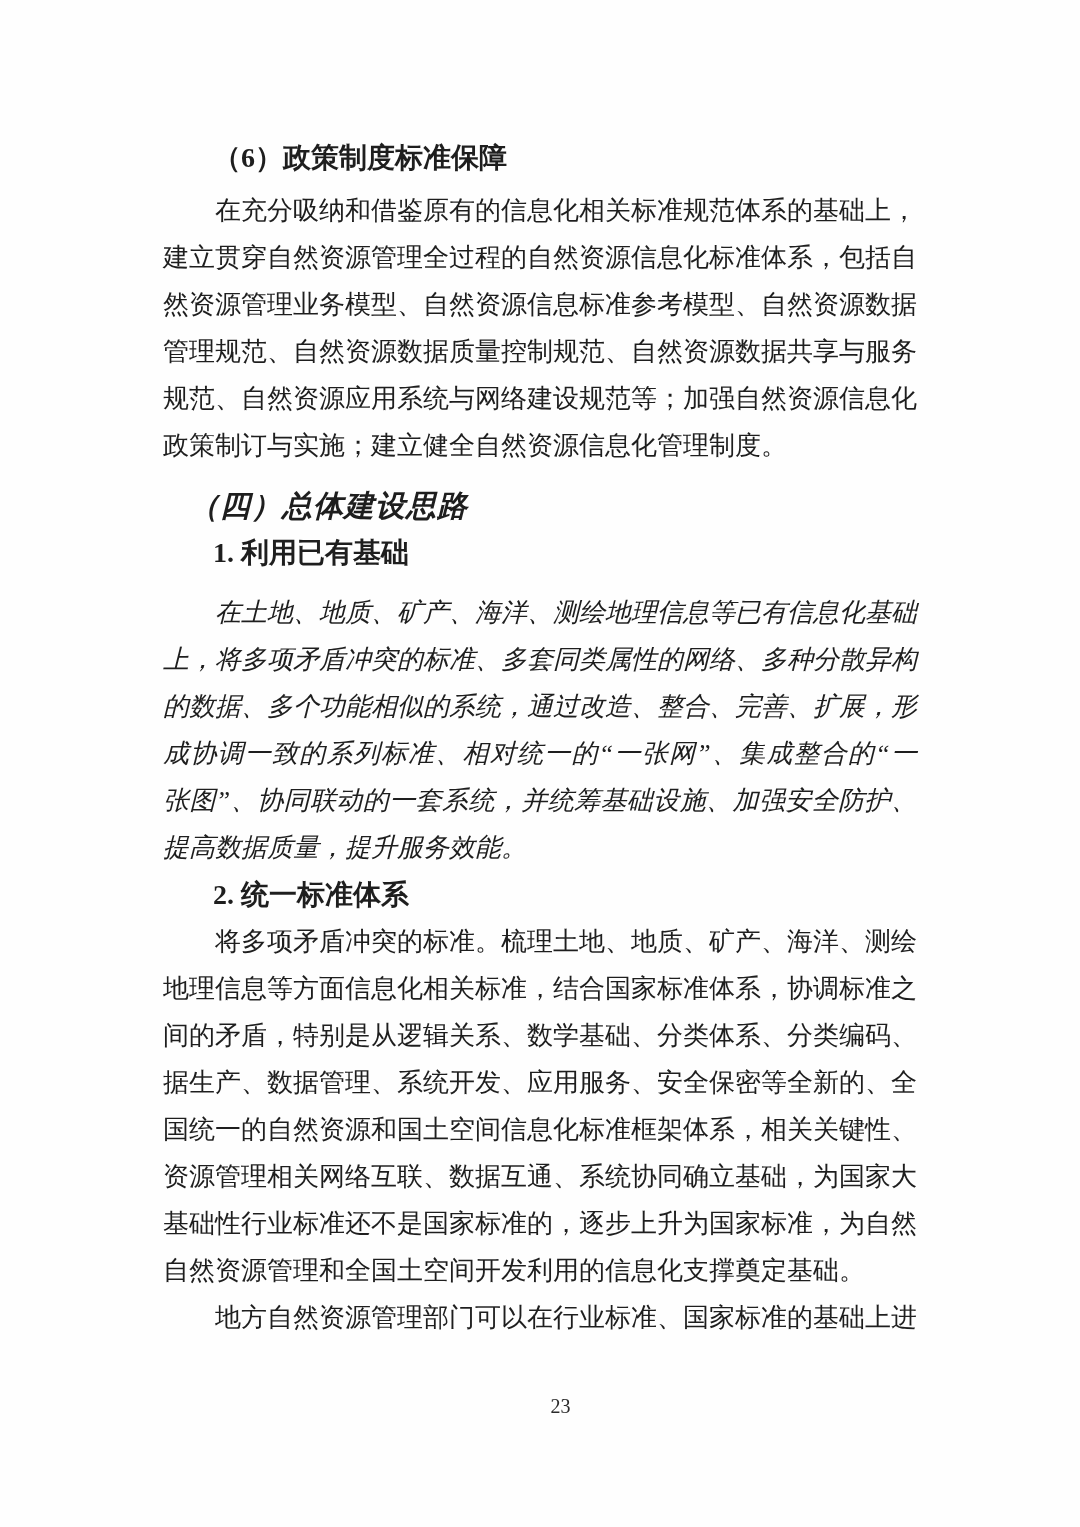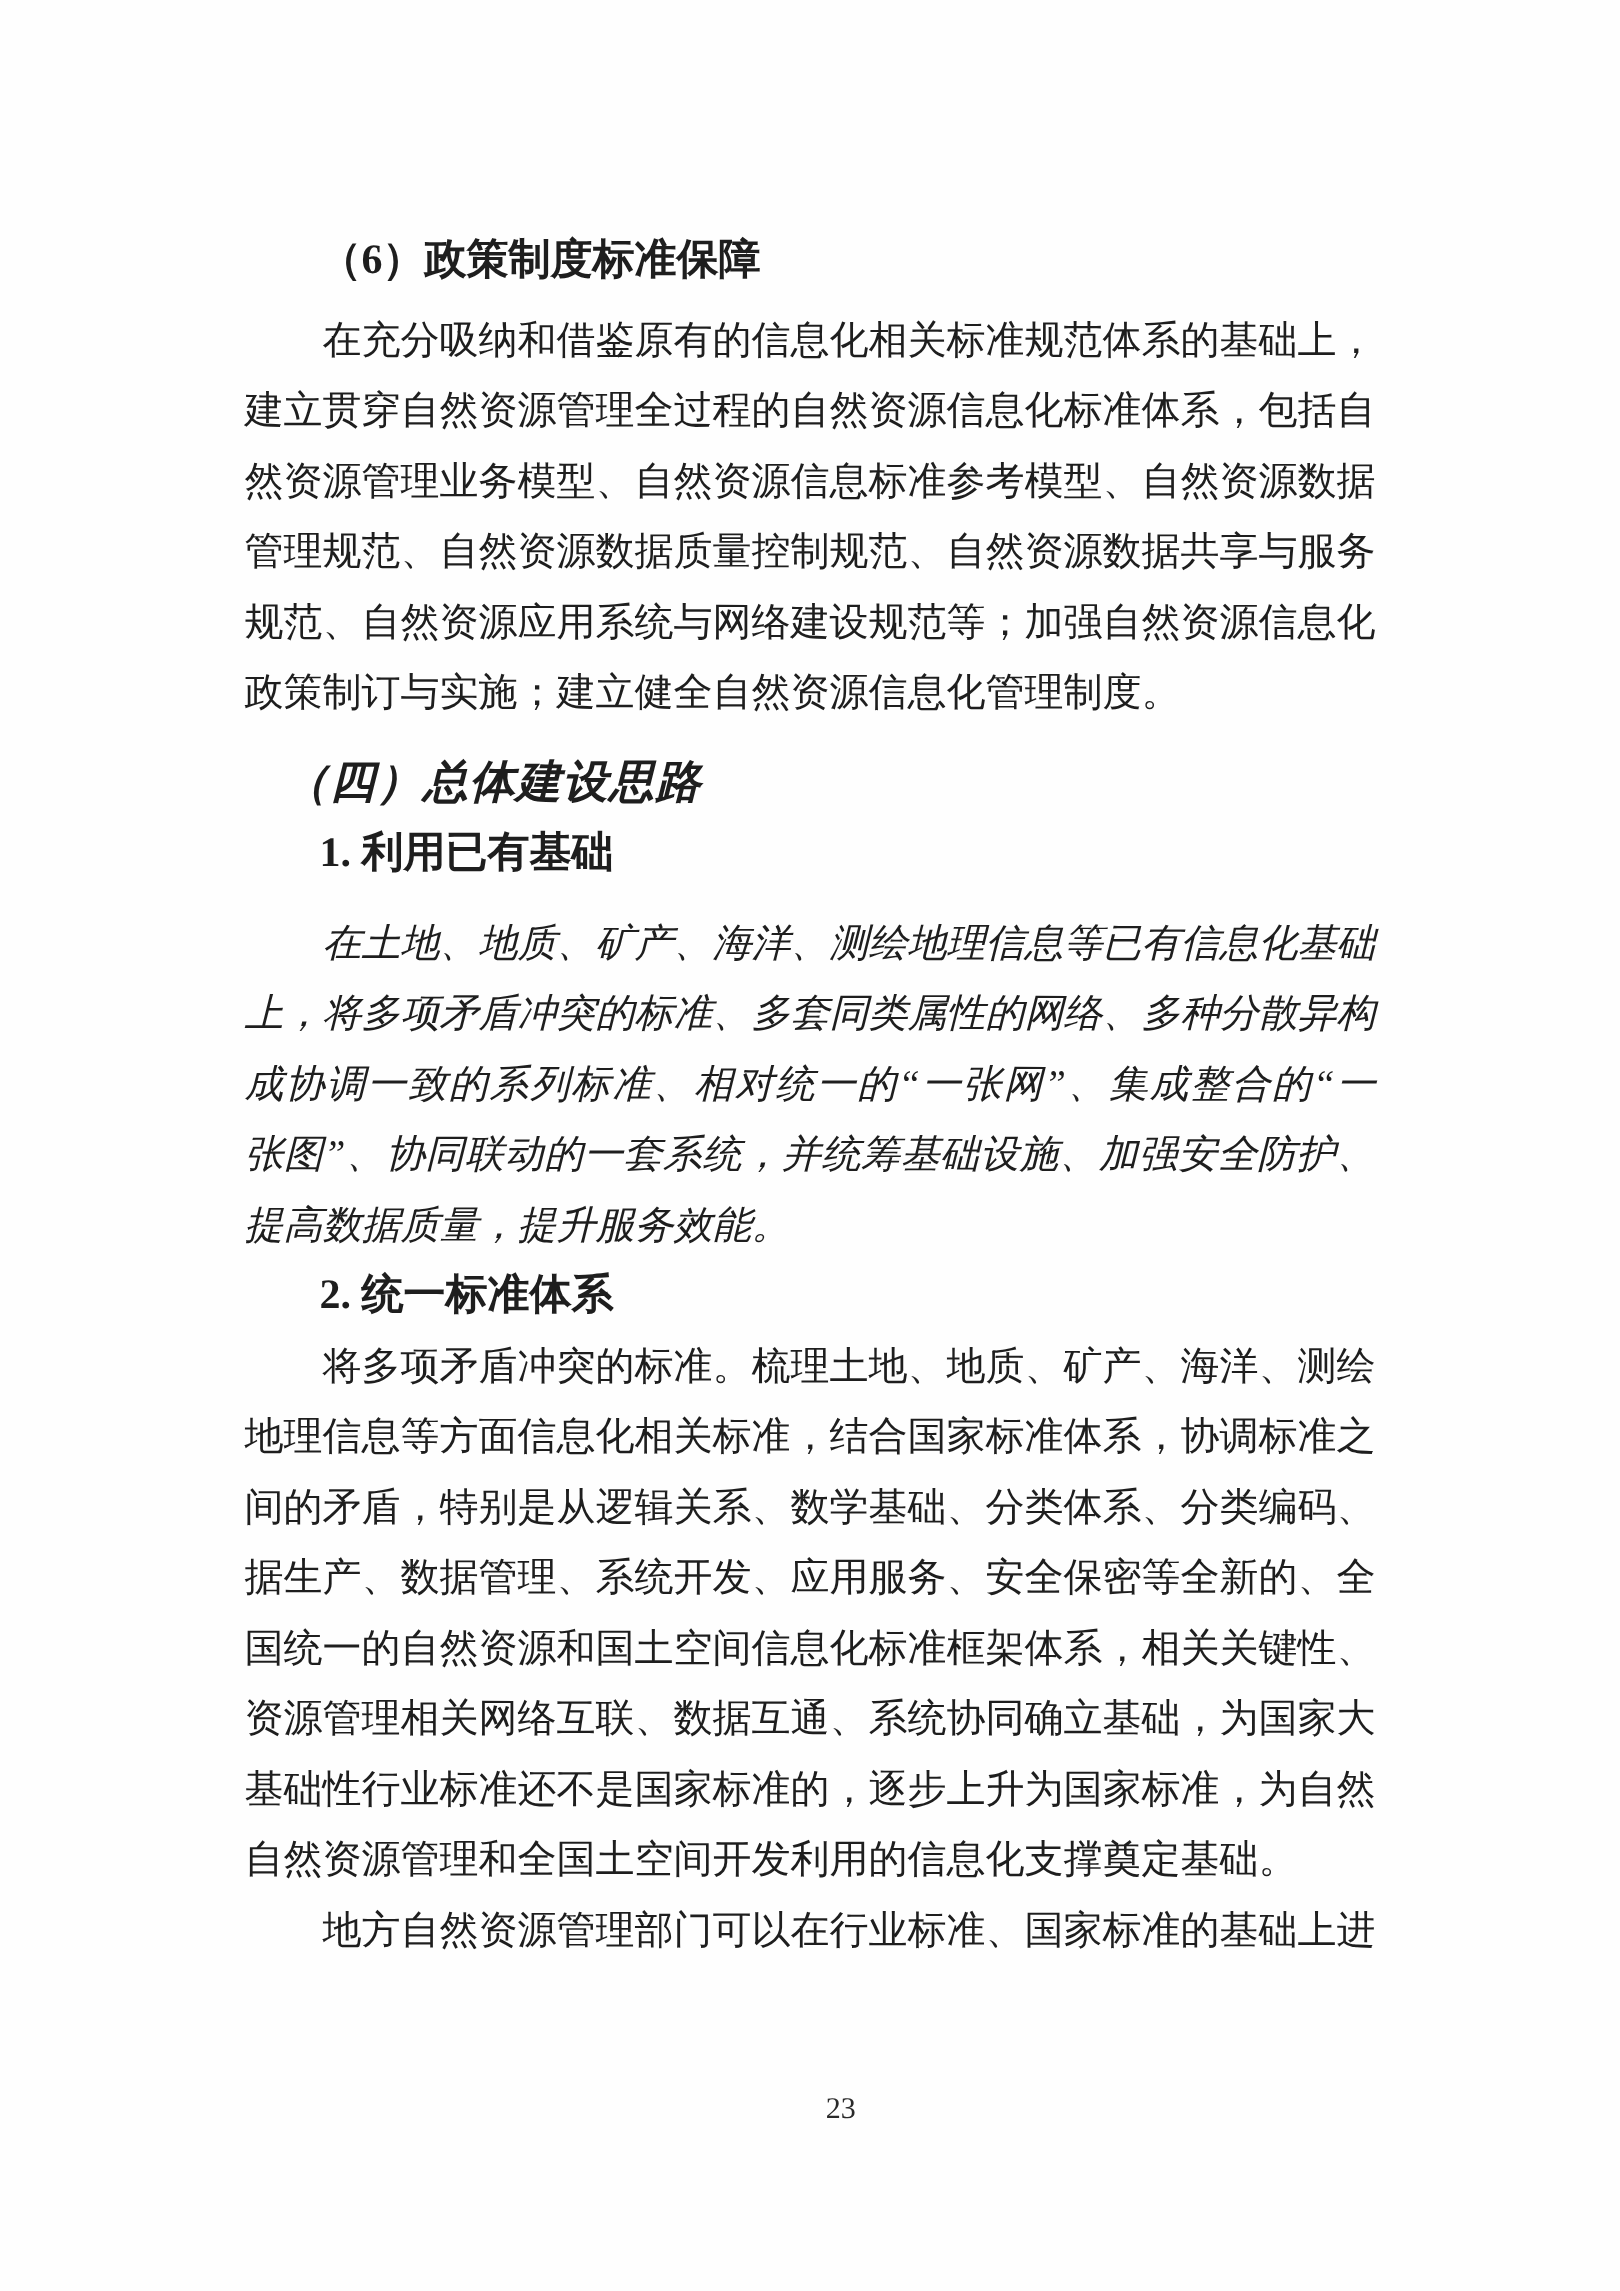--- a/index.html
+++ b/index.html
@@ -12,21 +12,21 @@
     position: relative;
     width: 1080px;
     height: 1527px;
     background: #fefefe;
     color: #1e1e1e;
     overflow: hidden;
   }
   .content {
     position: absolute;
     left: 163px;
-    top: 150px;
+    top: 134px;
     width: 754px;
   }
   .line {
     font-size: 26px;
     line-height: 47px;
     text-align: justify;
     text-align-last: justify;
     text-justify: inter-character;
     white-space: normal;
   }
@@ -77,20 +77,21 @@
       <div class="line end">政策制订与实施；建立健全自然资源信息化管理制度。</div>
     </div>
 
     <div class="h-big mt13">（四）总体建设思路</div>
 
     <div class="h-small">1. 利用已有基础</div>
 
     <div class="para mt13">
       <div class="line indent">在土地、地质、矿产、海洋、测绘地理信息等已有信息化基础</div>
       <div class="line">上，将多项矛盾冲突的标准、多套同类属性的网络、多种分散异构</div>
+      <div class="line">的数据、多个功能相似的系统，通过改造、整合、完善、扩展，形</div>
       <div class="line">成协调一致的系列标准、相对统一的“一张网”、集成整合的“一</div>
       <div class="line">张图”、协同联动的一套系统，并统筹基础设施、加强安全防护、</div>
       <div class="line end">提高数据质量，提升服务效能。</div>
     </div>
 
     <div class="h-small">2. 统一标准体系</div>
 
     <div class="para">
       <div class="line indent">将多项矛盾冲突的标准。梳理土地、地质、矿产、海洋、测绘</div>
       <div class="line">地理信息等方面信息化相关标准，结合国家标准体系，协调标准之</div>

